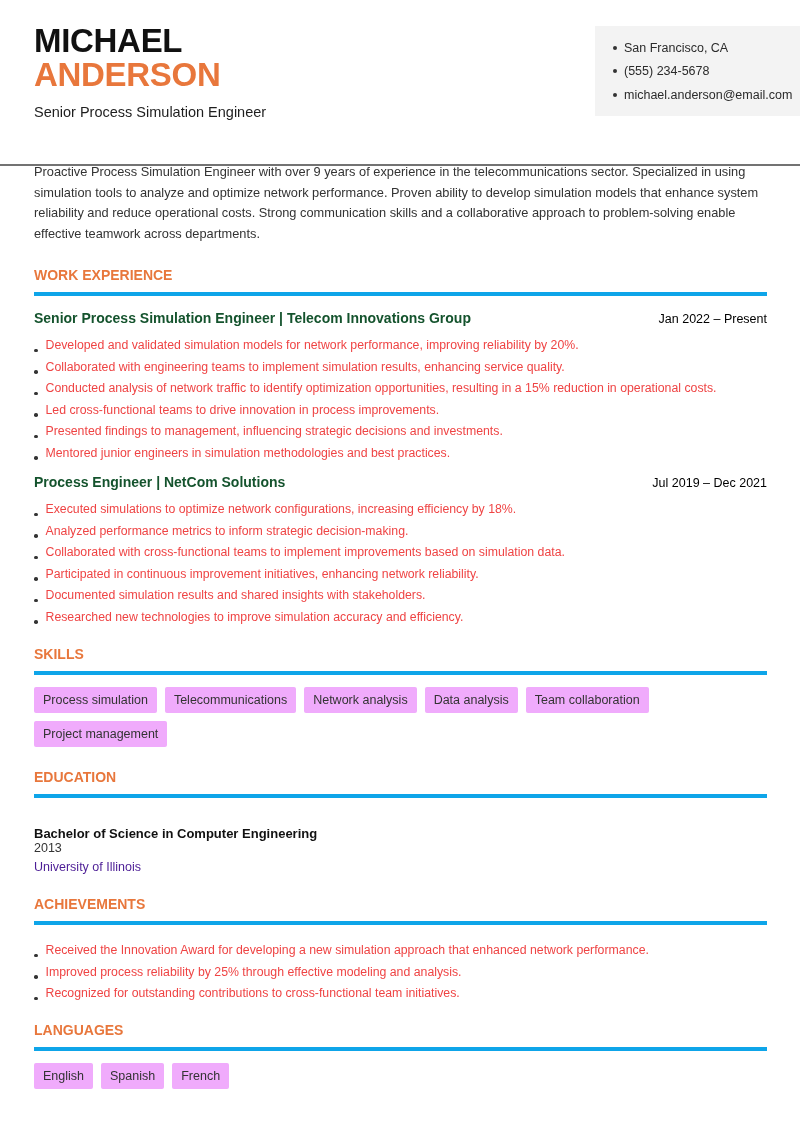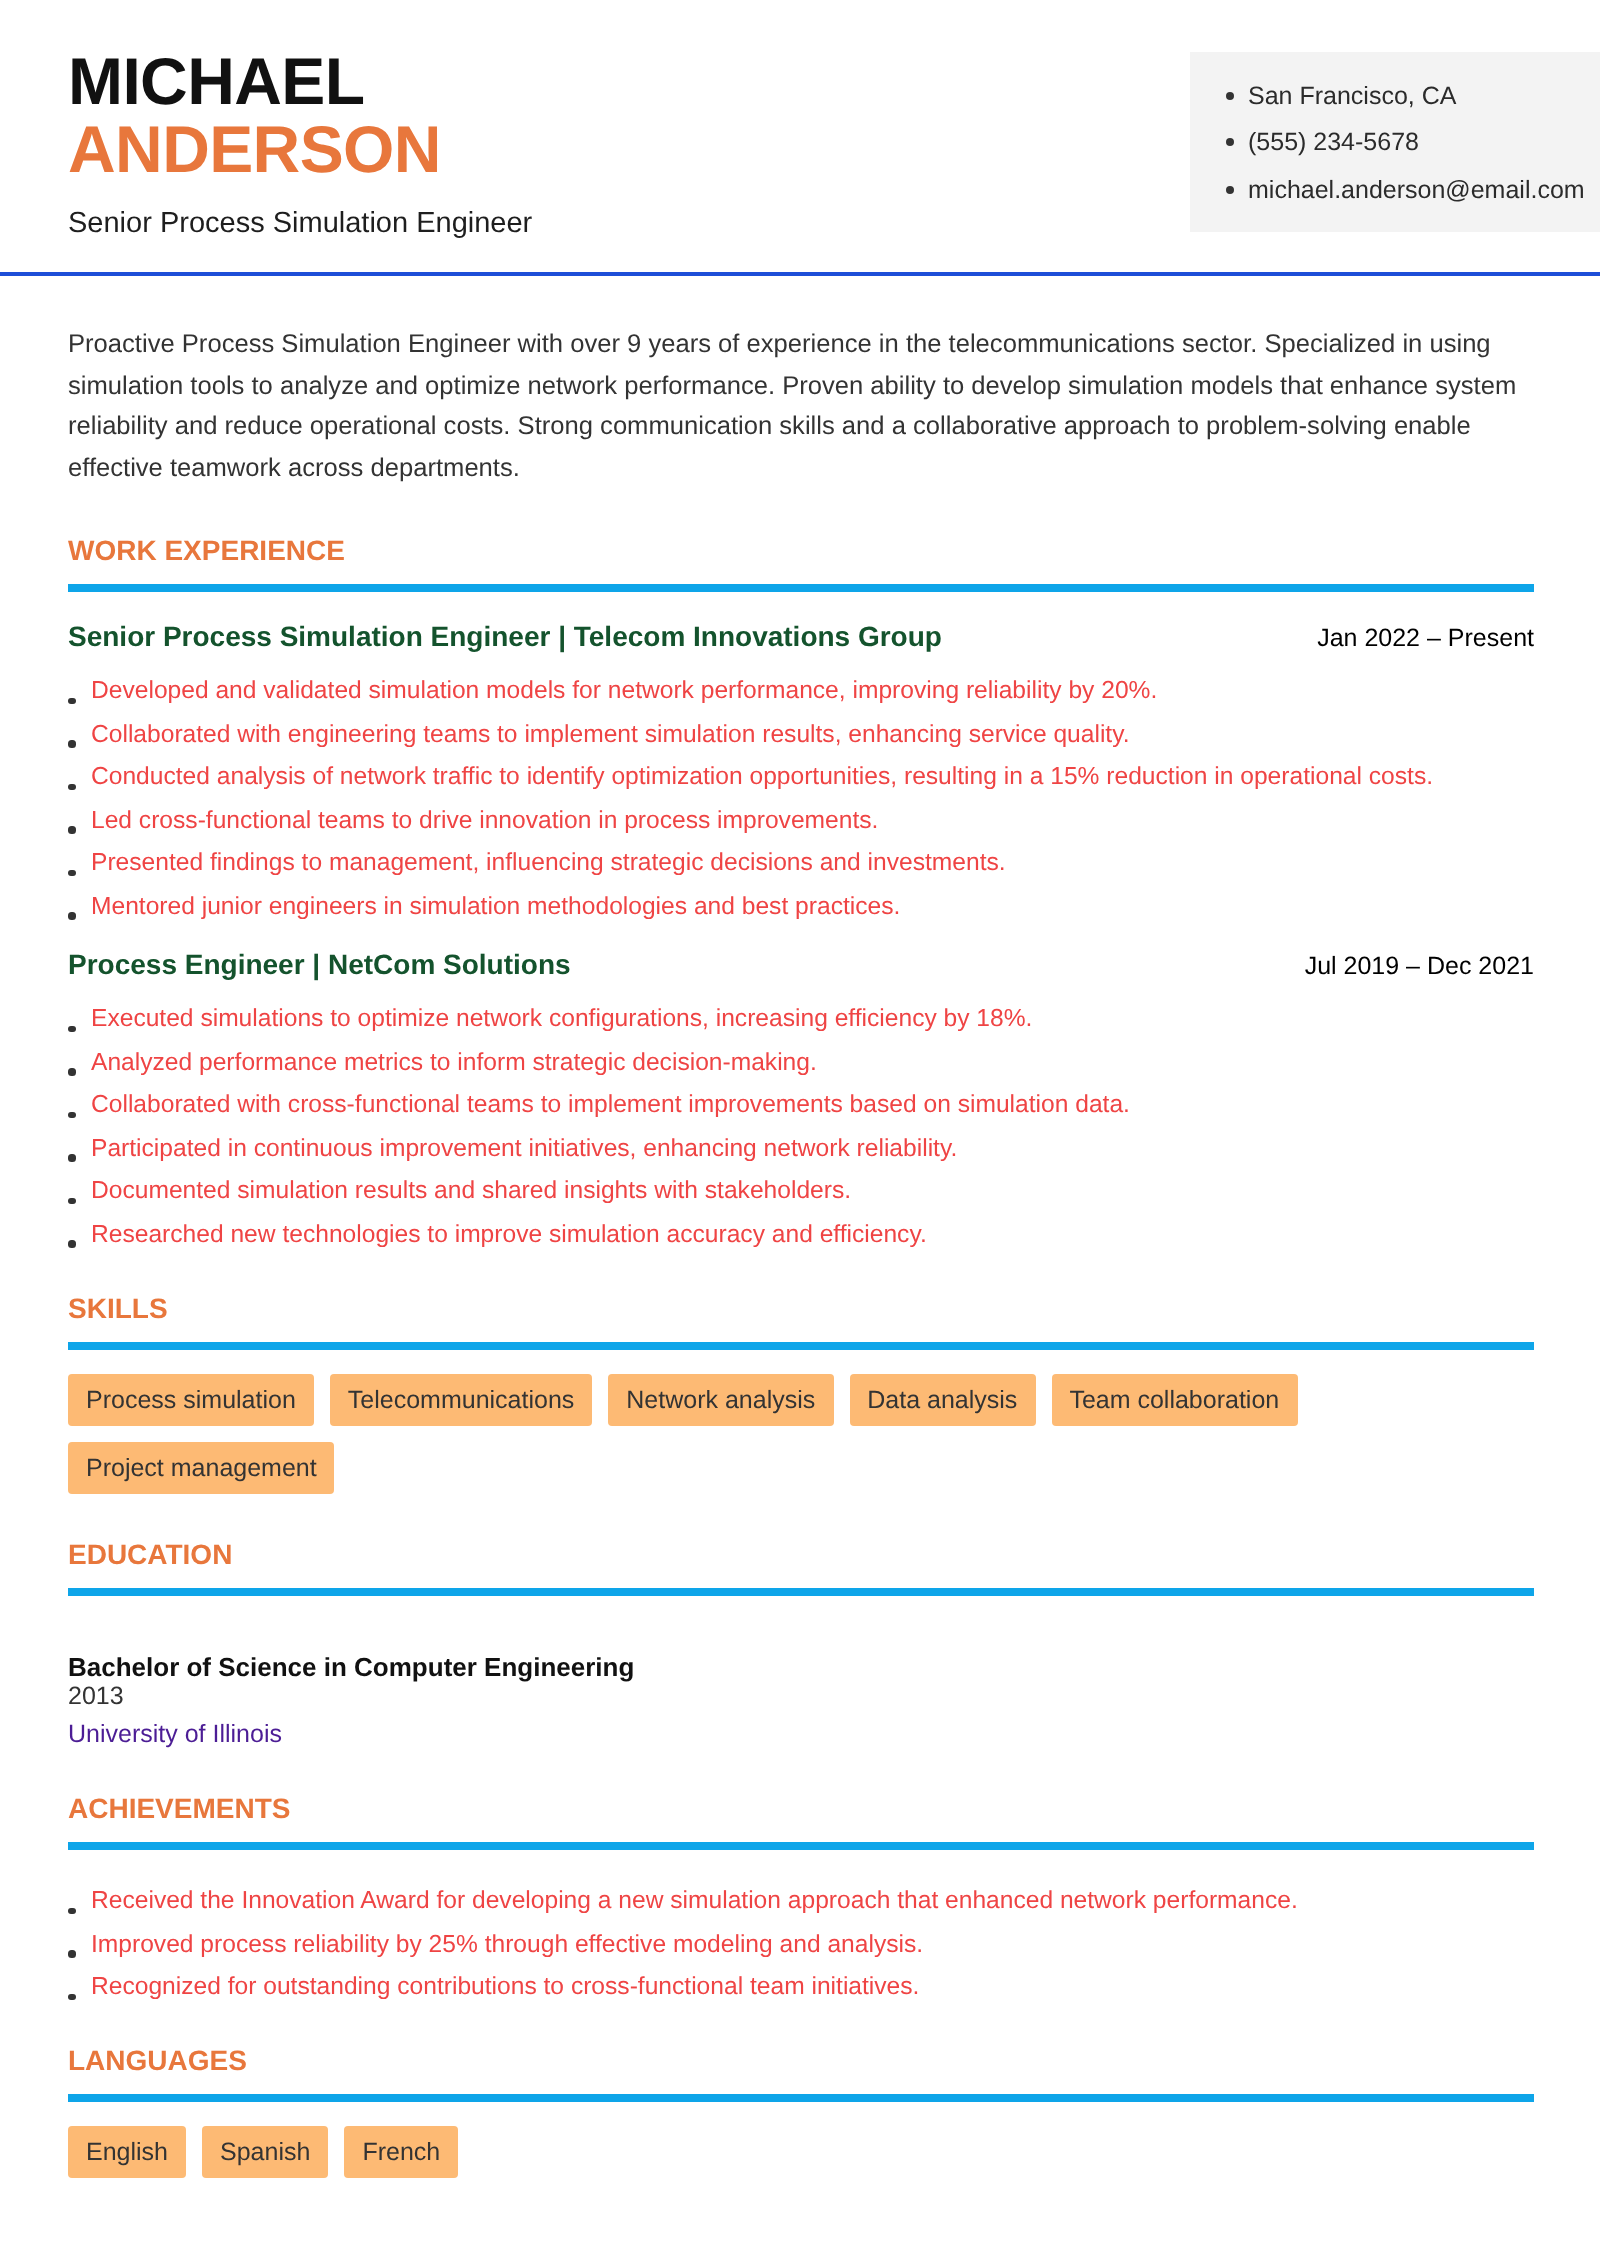--- a/index.html
+++ b/index.html
@@ -1,19 +1,19 @@
 <!DOCTYPE html>
 <html><head>
 <meta charset="utf-8">
 <style>
   * { margin: 0; padding: 0; box-sizing: border-box; }
   html, body { width: 800px; height: 1130px; background: #ffffff; }
   body { font-family: "Liberation Sans", "DejaVu Sans", sans-serif; color: #2b2b2b; position: relative; overflow: hidden; }
 
-  .header { position: relative; height: 138px; border-bottom: 2px solid #1d4ed8; }
+  .header { position: relative; height: 166px; border-bottom: 2px solid #737373; }
   .name-block { position: absolute; left: 34px; top: 24px; }
   .name-first { font-size: 33px; font-weight: 700; color: #111111; line-height: 34px; letter-spacing: -0.3px; }
   .name-last { font-size: 33px; font-weight: 700; color: #e8773c; line-height: 34px; letter-spacing: -0.3px; }
   .title { margin-top: 12px; font-size: 14.5px; color: #1e1e1e; }
 
   .contact { position: absolute; left: 595px; top: 26px; width: 238px; height: 90px; background: #f3f3f3; padding: 10px 0 0 18px; }
   .contact-item { display: flex; align-items: center; font-size: 12.5px; color: #2b2b2b; height: 23.5px; }
   .bullet { display: inline-block; width: 4px; height: 4px; border-radius: 50%; background: #333; margin-right: 7px; flex: 0 0 auto; }
 
   .content { position: absolute; left: 34px; top: 162px; width: 733px; }
@@ -22,21 +22,21 @@
   .section-title { font-size: 14px; font-weight: 700; color: #e8773c; margin-top: 22px; padding-bottom: 9px; border-bottom: 4px solid #0ea5e9; }
 
   .job-head { display: flex; justify-content: space-between; align-items: baseline; margin-top: 14px; }
   .job-title { font-size: 14px; font-weight: 700; color: #14532d; }
   .job-date { font-size: 12.5px; color: #000000; }
   .bullets { list-style: none; margin-top: 5px; }
   .bullets li { display: flex; align-items: flex-end; font-size: 12.3px; color: #ef4444; height: 21.5px; padding-left: 0; }
   .bullets li .bullet { margin-right: 8px; width: 3.5px; height: 3.5px; }
 
   .chips { display: flex; flex-wrap: wrap; gap: 8px; margin-top: 12px; }
-  .chip { background: #fdba74; font-size: 12.5px; color: #333; padding: 0 9px; height: 26px; line-height: 26px; border-radius: 2px; }
+  .chip { background: #f0abfc; font-size: 12.5px; color: #333; padding: 0 9px; height: 26px; line-height: 26px; border-radius: 2px; }
 
   .edu-head { display: flex; justify-content: space-between; align-items: flex-start; margin-top: 28px; flex-direction: column; }
   .edu-degree { font-size: 13px; font-weight: 700; color: #111; }
   .edu-year { font-size: 12.5px; color: #333; }
   .edu-school { font-size: 12.5px; color: #4c1d95; margin-top: 5px; }
 </style>
 </head>
 <body>
 
 <div class="header">

